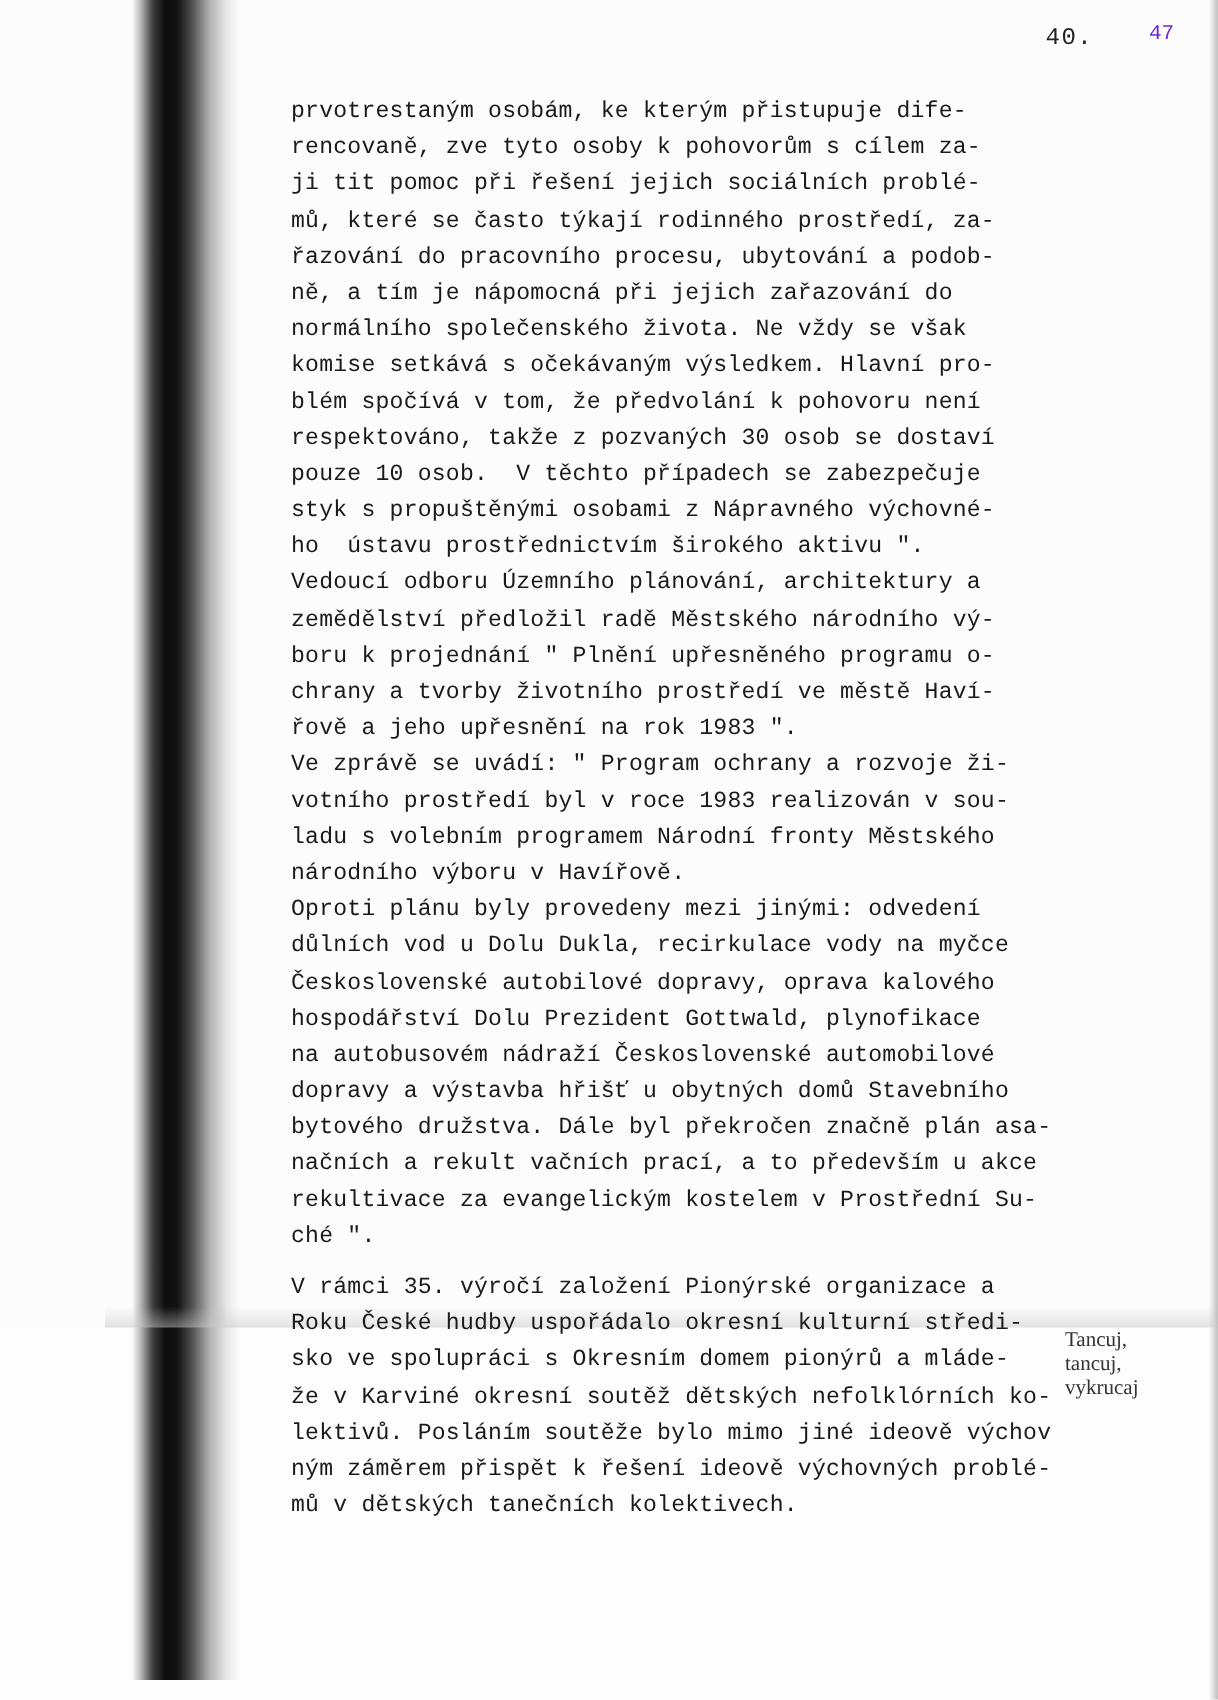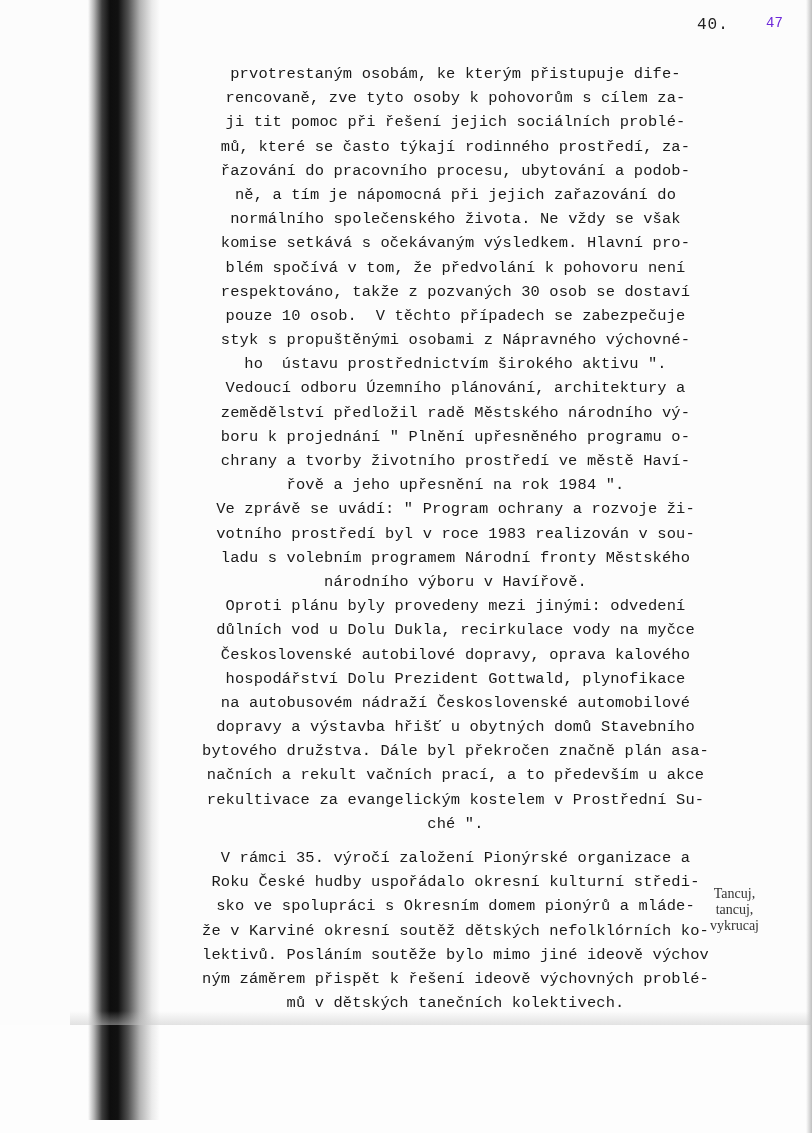--- a/index.html
+++ b/index.html
@@ -11,23 +11,22 @@
       height: 1133px;
       background: #fdfdfd;
       position: relative;
       overflow: hidden;
       font-family: "Liberation Mono", "DejaVu Sans Mono", monospace;
       color: #1a1a1a;
     }
     .page {
       position: absolute;
       left: 0; top: 0;
-      width: 812px; height: 1025px;
+      width: 812px; height: 885px;
       background: #fcfcfc;
-      text-align: center;
     }
     
     .binding-shadow {
       position: absolute;
       left: 88px;
       top: 0;
       width: 72px;
       height: 1120px;
       background: linear-gradient(to right,
         rgba(255,255,255,0) 0px,
@@ -122,21 +121,21 @@
         <div class="line">komise setkává s očekávaným výsledkem. Hlavní pro-</div>
         <div class="line">blém spočívá v tom, že předvolání k pohovoru není</div>
         <div class="line">respektováno, takže z pozvaných 30 osob se dostaví</div>
         <div class="line">pouze 10 osob.  V těchto případech se zabezpečuje</div>
         <div class="line">styk s propuštěnými osobami z Nápravného výchovné-</div>
         <div class="line">ho  ústavu prostřednictvím širokého aktivu ".</div>
         <div class="line">Vedoucí odboru Územního plánování, architektury a</div>
         <div class="line">zemědělství předložil radě Městského národního vý-</div>
         <div class="line">boru k projednání " Plnění upřesněného programu o-</div>
         <div class="line">chrany a tvorby životního prostředí ve městě Haví-</div>
-        <div class="line">řově a jeho upřesnění na rok 1984 ".</div>
+        <div class="line">řově a jeho upřesnění na rok 1983 ".</div>
         <div class="line">Ve zprávě se uvádí: " Program ochrany a rozvoje ži-</div>
         <div class="line">votního prostředí byl v roce 1983 realizován v sou-</div>
         <div class="line">ladu s volebním programem Národní fronty Městského</div>
         <div class="line">národního výboru v Havířově.</div>
         <div class="line">Oproti plánu byly provedeny mezi jinými: odvedení</div>
         <div class="line">důlních vod u Dolu Dukla, recirkulace vody na myčce</div>
         <div class="line">Československé autobilové dopravy, oprava kalového</div>
         <div class="line">hospodářství Dolu Prezident Gottwald, plynofikace</div>
         <div class="line">na autobusovém nádraží Československé automobilové</div>
         <div class="line">dopravy a výstavba hřišť u obytných domů Stavebního</div>

